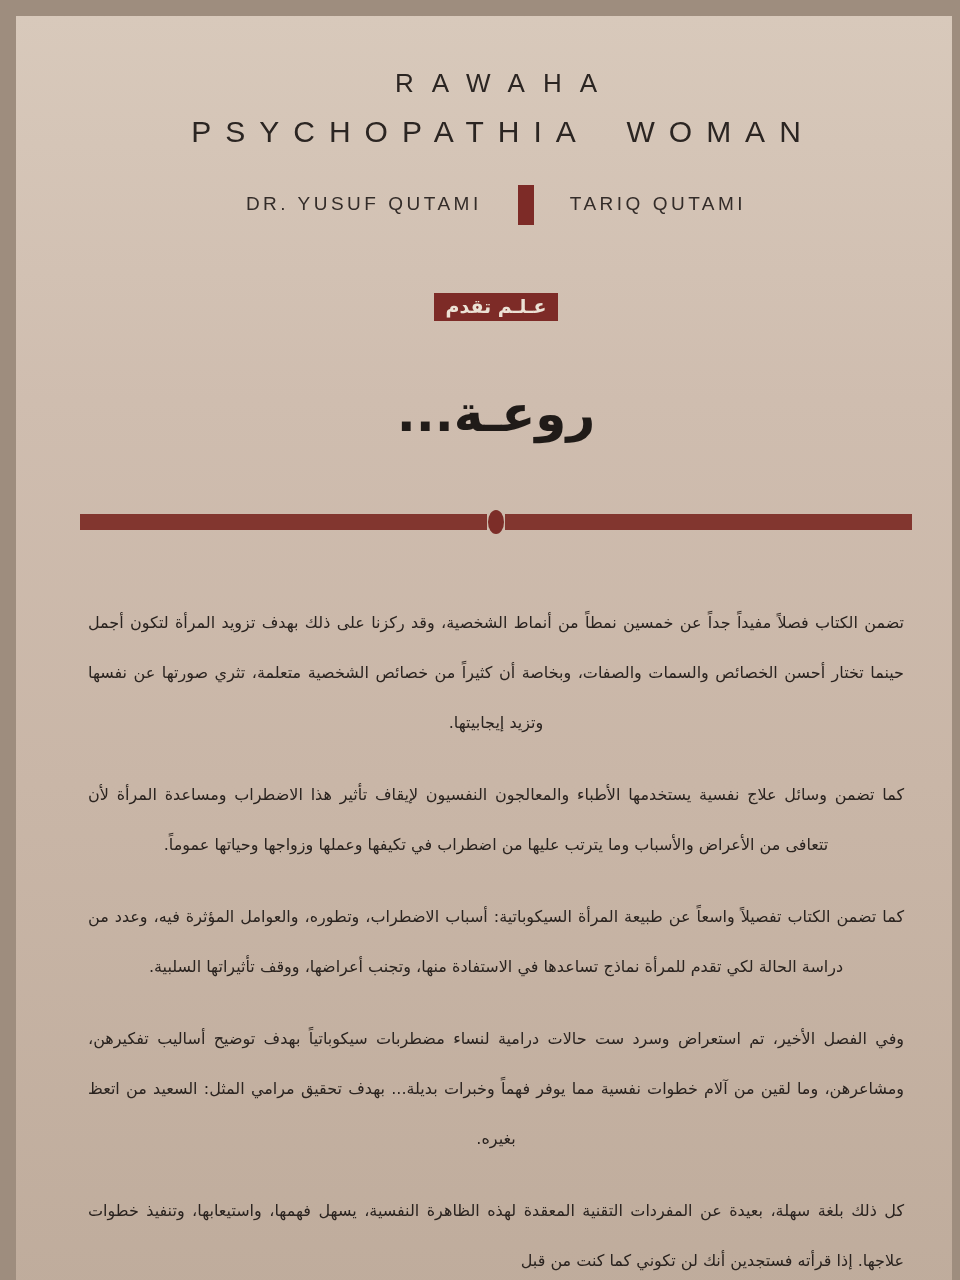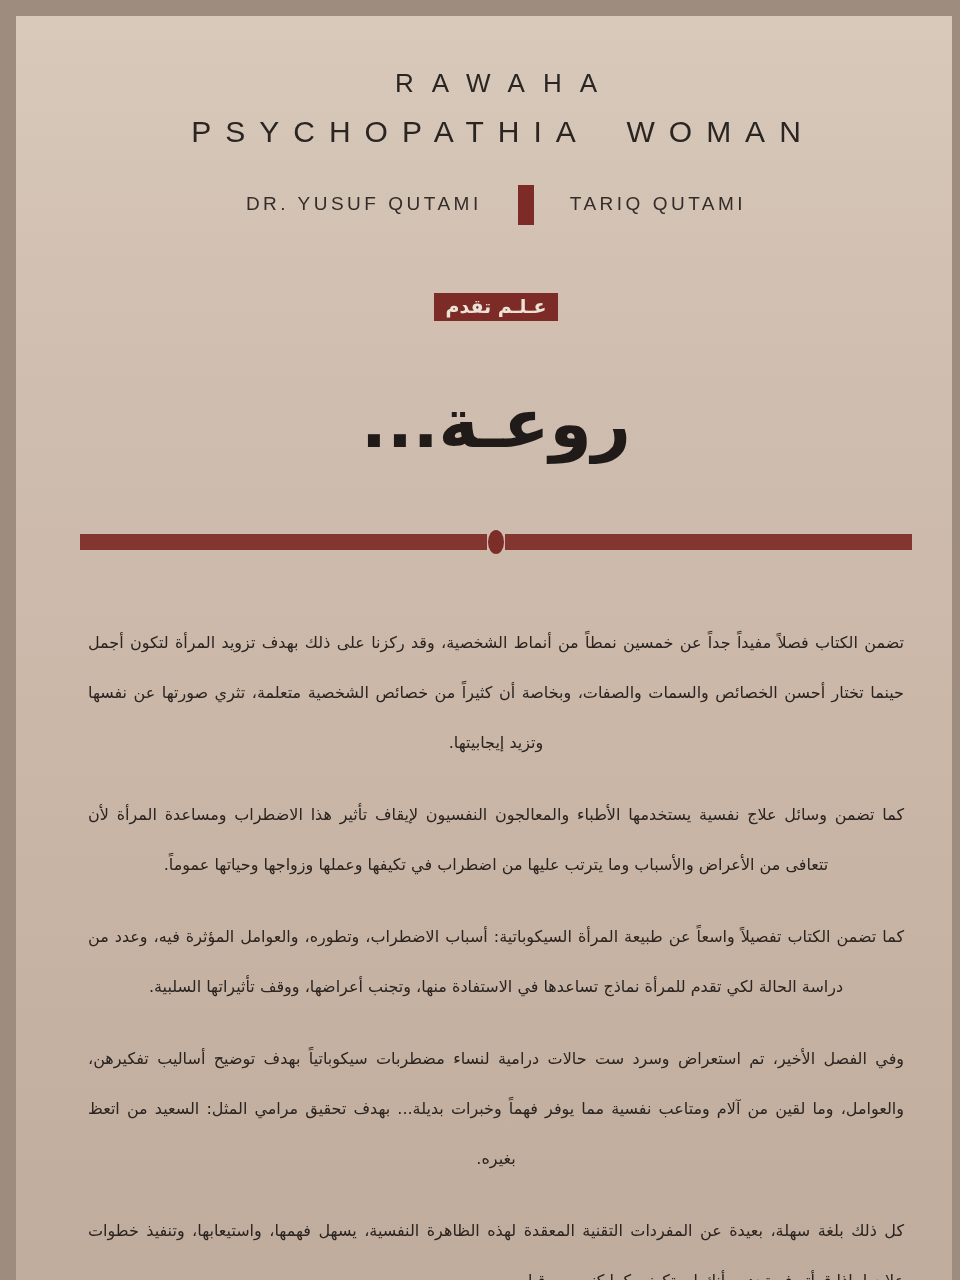--- a/index.html
+++ b/index.html
@@ -42,21 +42,21 @@
   .badge-wrap { margin-top:44px; text-align:center; }
   .badge {
     display:inline-block;
     background:#7d2b27; color:#ece2d5;
     font-weight:700; font-size:19px;
     padding:2px 12px 4px;
     direction:rtl; letter-spacing:1px;
   }
   
   .ar-title { margin-top:42px; text-align:center; direction:rtl; color:#201b18; }
-  .ar-title .l1 { font-size:68px; font-weight:800; line-height:1.1; }
+  .ar-title .l1 { font-size:50px; font-weight:800; line-height:1.1; }
   .ar-title .l2 { font-size:52px; font-weight:800; line-height:1.25; }
   
   .divider {
     margin:44px 48px 0;
     display:flex; align-items:center;
   }
   .divider .line { flex:1; height:2px; background:#82362f; }
   .divider .dot {
     width:15px; height:24px; border-radius:50%;
     background:#7c2d28; margin:0 1px; flex:0 0 auto;
@@ -101,18 +101,18 @@
   <div class="divider">
     <span class="line"></span>
     <span class="dot"></span>
     <span class="line"></span>
   </div>
 
   <div class="body-text">
     <p>تضمن الكتاب فصلاً مفيداً جداً عن خمسين نمطاً من أنماط الشخصية، وقد ركزنا على ذلك بهدف تزويد المرأة لتكون أجمل حينما تختار أحسن الخصائص والسمات والصفات، وبخاصة أن كثيراً من خصائص الشخصية متعلمة، تثري صورتها عن نفسها وتزيد إيجابيتها.</p>
     <p>كما تضمن وسائل علاج نفسية يستخدمها الأطباء والمعالجون النفسيون لإيقاف تأثير هذا الاضطراب ومساعدة المرأة لأن تتعافى من الأعراض والأسباب وما يترتب عليها من اضطراب في تكيفها وعملها وزواجها وحياتها عموماً.</p>
     <p>كما تضمن الكتاب تفصيلاً واسعاً عن طبيعة المرأة السيكوباتية: أسباب الاضطراب، وتطوره، والعوامل المؤثرة فيه، وعدد من دراسة الحالة لكي تقدم للمرأة نماذج تساعدها في الاستفادة منها، وتجنب أعراضها، ووقف تأثيراتها السلبية.</p>
-    <p>وفي الفصل الأخير، تم استعراض وسرد ست حالات درامية لنساء مضطربات سيكوباتياً بهدف توضيح أساليب تفكيرهن، والعوامل، وما لقين من آلام ومتاعب نفسية مما يوفر فهماً وخبرات بديلة... بهدف تحقيق مرامي المثل: السعيد من اتعظ بغيره.</p>
+    <p>وفي الفصل الأخير، تم استعراض وسرد ست حالات درامية لنساء مضطربات سيكوباتياً بهدف توضيح أساليب تفكيرهن، ومشاعرهن، وما لقين من آلام خطوات نفسية مما يوفر فهماً وخبرات بديلة... بهدف تحقيق مرامي المثل: السعيد من اتعظ بغيره.</p>
     <p class="last-right">كل ذلك بلغة سهلة، بعيدة عن المفردات التقنية المعقدة لهذه الظاهرة النفسية، يسهل فهمها، واستيعابها، وتنفيذ خطوات علاجها. إذا قرأته فستجدين أنك لن تكوني كما كنت من قبل</p>
 
   </div>
 
 </div>
 
 </body></html>

